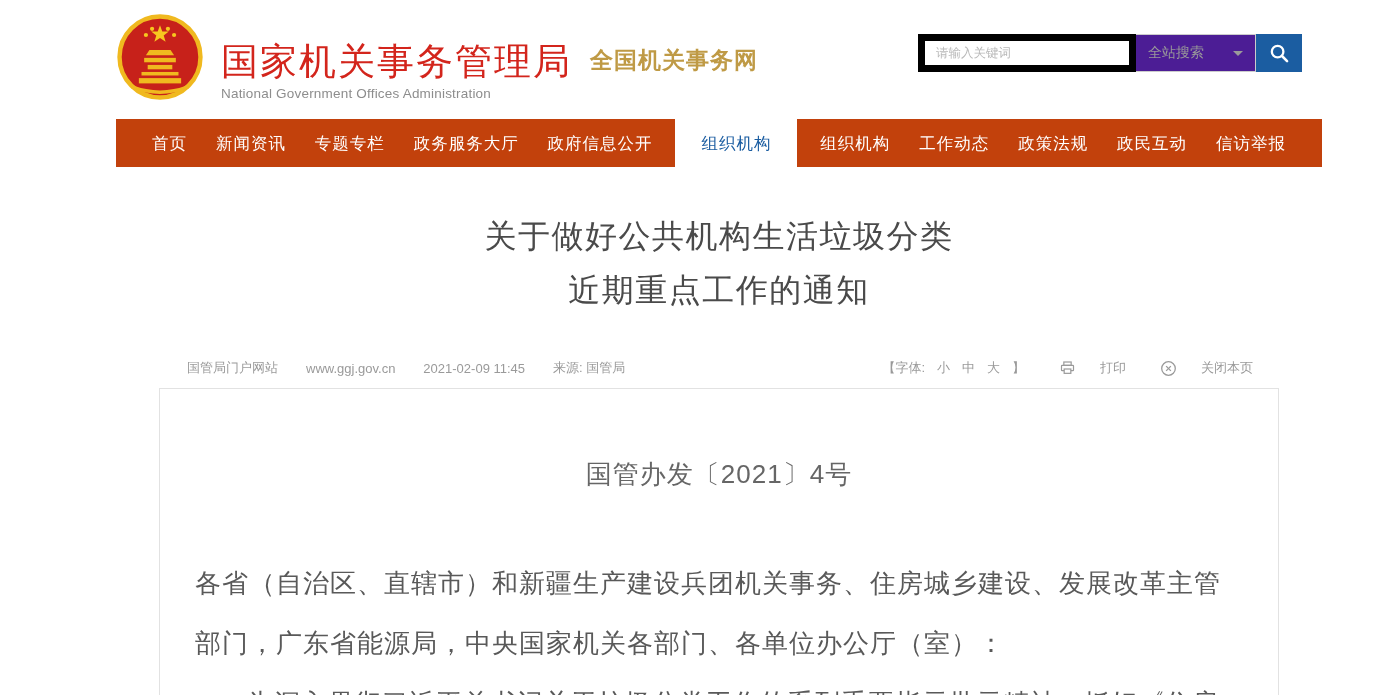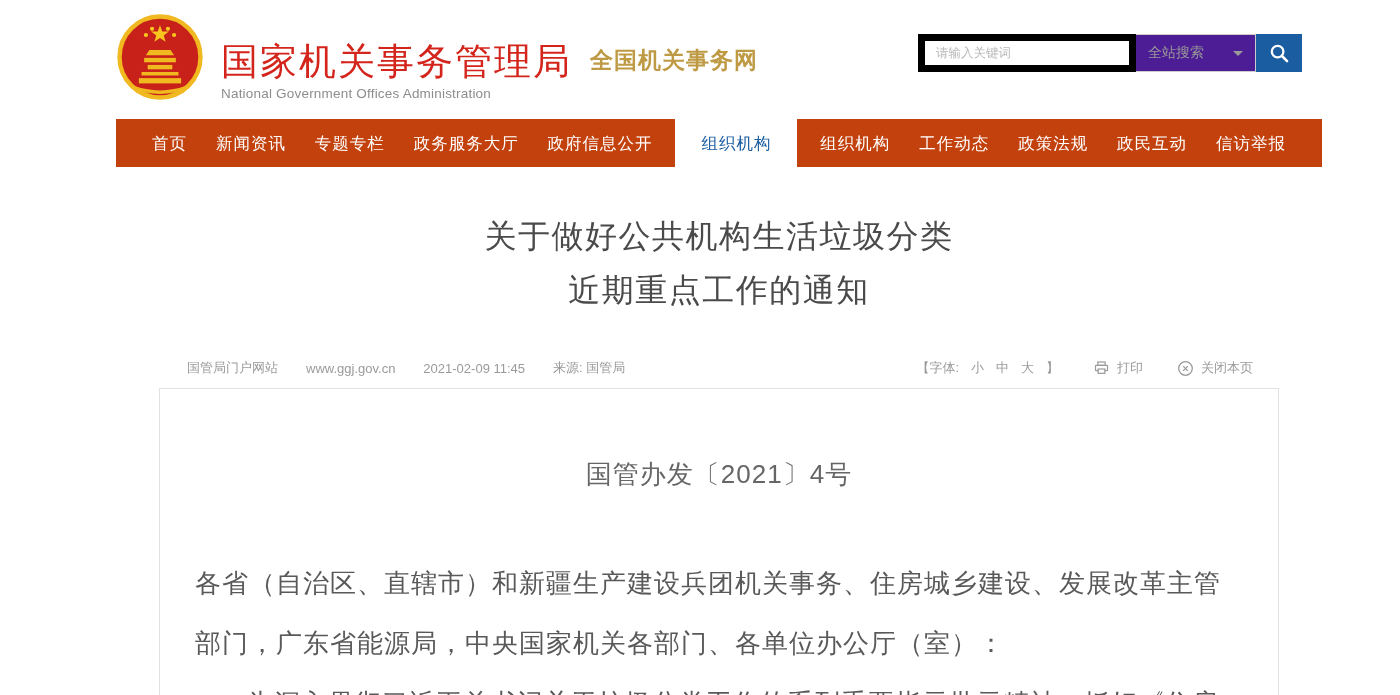--- a/index.html
+++ b/index.html
@@ -42,21 +42,21 @@
   
   .article-title { text-align:center; margin-top:42px; font-size:32px; color:#4a4a4a;
     line-height:54px; font-weight:500; letter-spacing:1.5px; }
 
   .meta-row { width:1120px; margin:42px auto 0; display:flex; justify-content:space-between;
     align-items:center; font-size:13px; color:#9a9a9a; padding:0 26px 0 28px; }
   .meta-left { display:flex; align-items:center; gap:28px; }
   .meta-right { display:flex; align-items:center; gap:34px;text-align:center; }
   .font-ctl { display:flex; align-items:center; gap:12px; }
   .font-ctl .sz { cursor:pointer; }
-  .icon-btn { display:flex; align-items:center; gap:7px; cursor:pointer; color:#9a9a9a; }
+  .icon-btn { display:flex; align-items:center; gap:24px; cursor:pointer; color:#9a9a9a; }
 
   .article-box { width:1120px; margin:11px auto 0; border:1px solid #e2e2e2; border-bottom:none;
     background:#fff; height:330px; padding:0 35px; }
   .doc-number { text-align:center; margin-top:70px; font-size:26px; color:#666;
     letter-spacing:1px; line-height:30px; }
   .body-text { margin-top:64px; font-size:26px; color:#595959; line-height:60px; letter-spacing:1px; }
   .body-text p { margin:0; }
   .body-text p.indent { text-indent:2em; }
 </style>
 </head>

